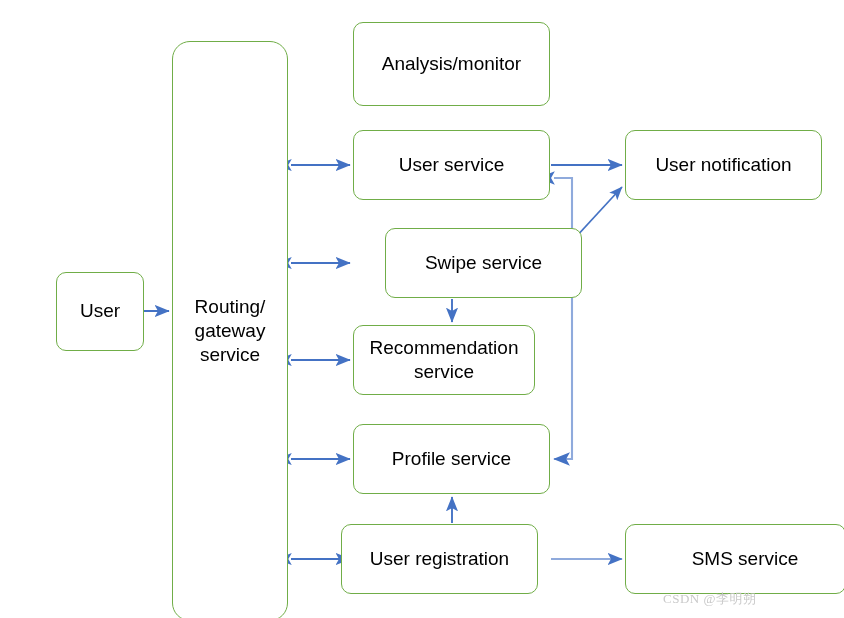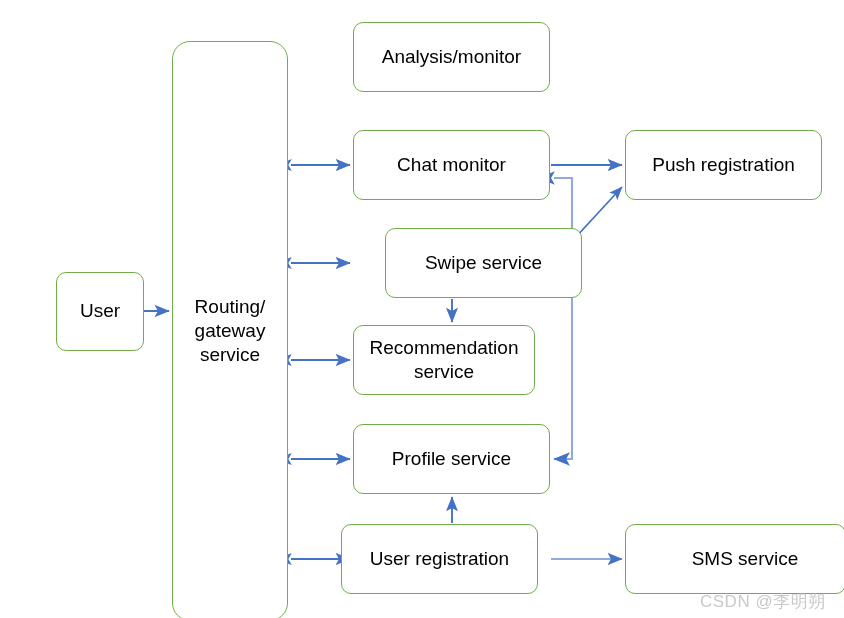--- a/index.html
+++ b/index.html
@@ -46,24 +46,24 @@
   .node.tall {
     border-radius: 18px;
     margin-top: 19px;
   }
   .node-label {
     display: block;
     white-space: pre-line;
   }
   #watermark {
     position: absolute;
-    left: 700px;
+    left: 663px;
     top: 590px;
-    font-family: Liberation Sans, sans-serif;
-    font-size: 17px;
+    font-family: Liberation Serif, serif;
+    font-size: 13px;
     color: #c9c9c9;
     letter-spacing: 0.5px;
     white-space: nowrap;
     user-select: none;
   }
 </style>
 </head>
 <body>
 
 <div id="canvas">
@@ -109,47 +109,47 @@
   <div class="node tall" style="left:172px; top:22px; width:116px; height:580px;">
     <span class="node-label">Routing/
 gateway
 service</span>
   </div>
 
   <div class="node" style="left:18px; top:272px; width:88px; height:79px;margin-left:38px;">
     <span class="node-label">User</span>
   </div>
 
-  <div class="node" style="left:353px; top:22px; width:197px; height:70px;">
+  <div class="node" style="left:353px; top:22px; width:197px; height:84px;">
     <span class="node-label">Analysis/monitor</span>
   </div>
 
   <div class="node" style="left:353px; top:130px; width:197px; height:70px;">
-    <span class="node-label">Chat monitor</span>
+    <span class="node-label">User service</span>
   </div>
 
   <div class="node" style="left:353px; top:228px; width:197px; height:70px;margin-left:32px;">
     <span class="node-label">Swipe service</span>
   </div>
 
   <div class="node" style="left:353px; top:325px; width:182px; height:70px;">
     <span class="node-label">Recommendation
 service</span>
   </div>
 
   <div class="node" style="left:353px; top:424px; width:197px; height:70px;">
     <span class="node-label">Profile service</span>
   </div>
 
   <div class="node" style="left:341px; top:524px; width:197px; height:70px;">
     <span class="node-label">User registration</span>
   </div>
 
   <div class="node" style="left:625px; top:130px; width:197px; height:70px;">
-    <span class="node-label">Push registration</span>
+    <span class="node-label">User notification</span>
   </div>
 
   <div class="node" style="left:625px; top:524px; width:221px; height:70px;padding-left:25px;">
     <span class="node-label">SMS service</span>
   </div>
 
   <div id="watermark">CSDN @李明朔</div>
 
 </div>
 

